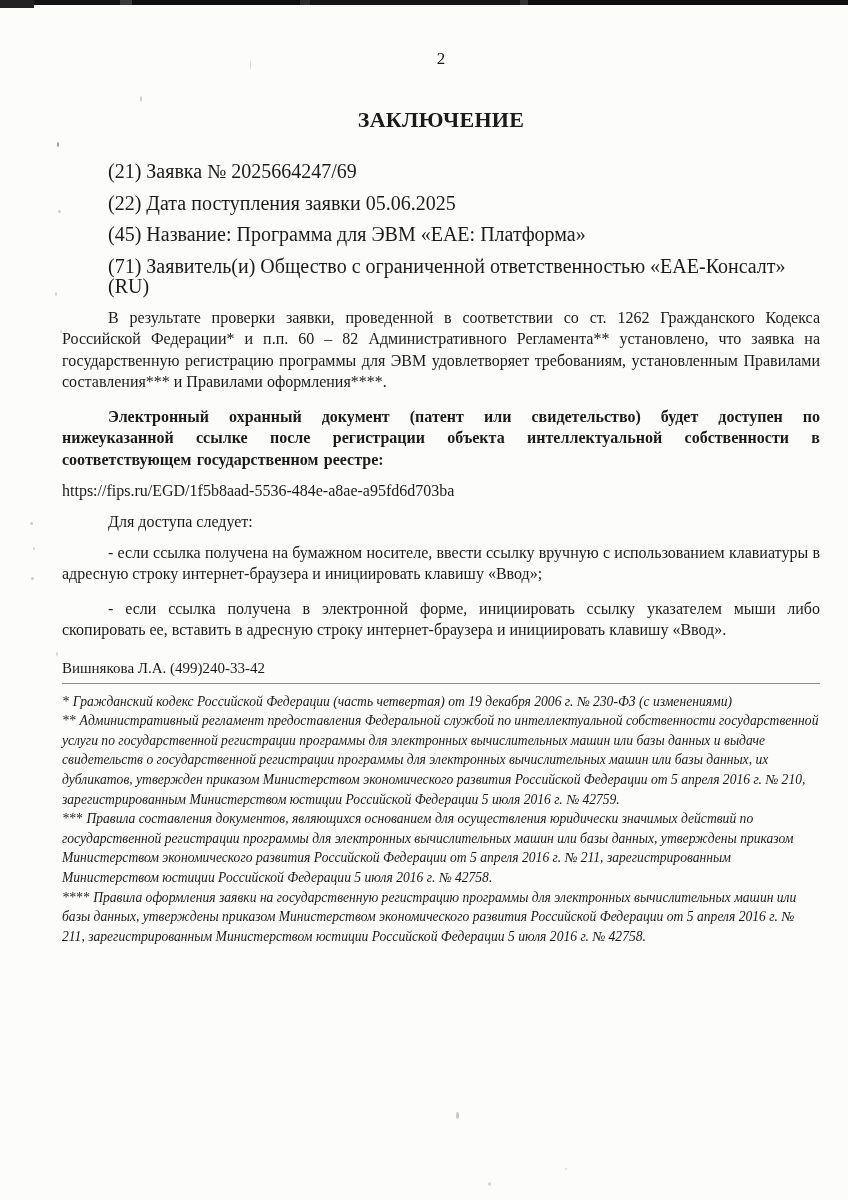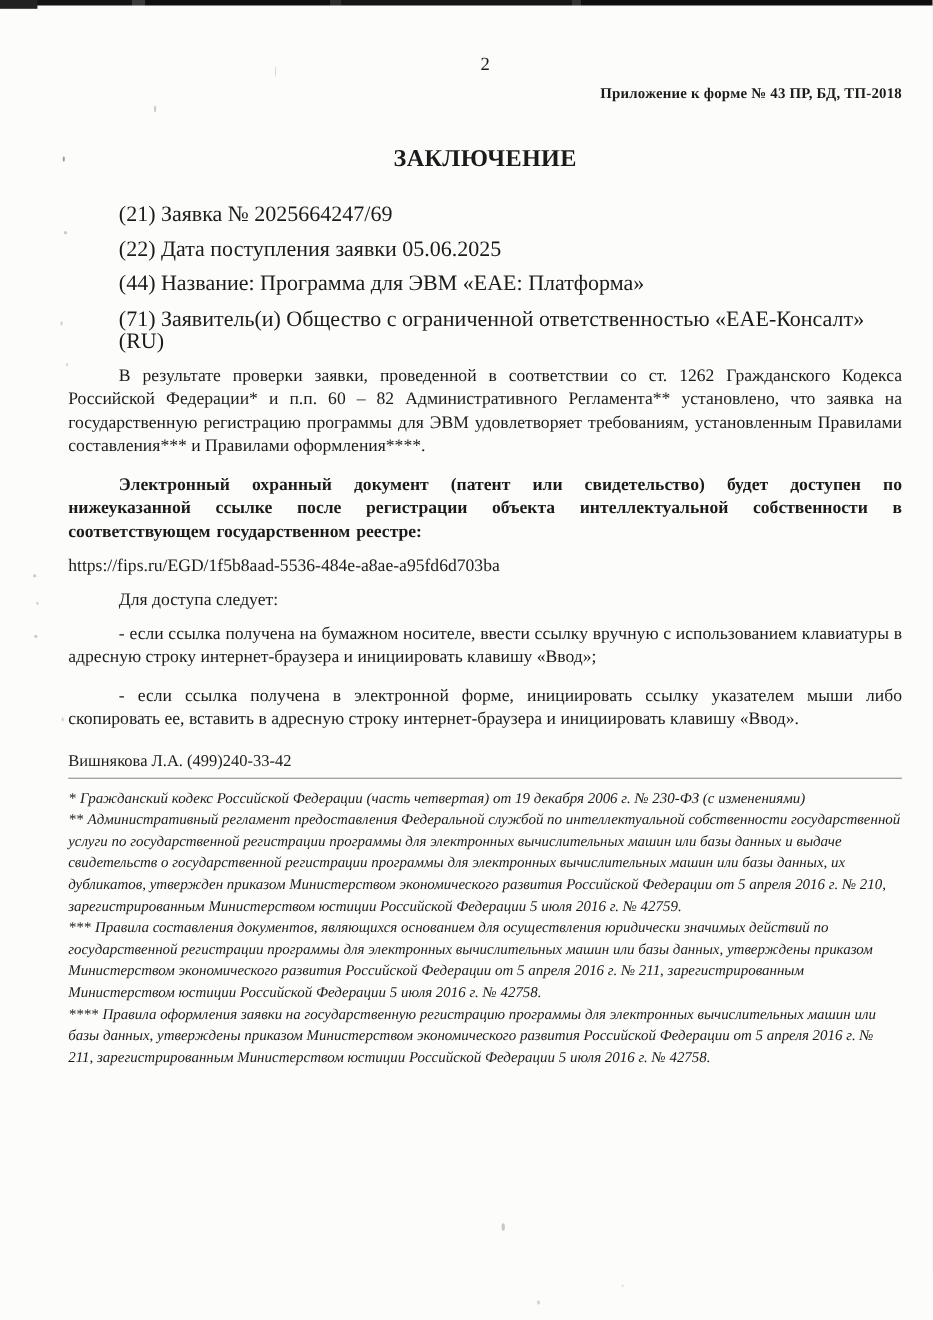--- a/index.html
+++ b/index.html
@@ -77,35 +77,34 @@
   <div class="speck" style="left:31px;top:577px;width:3px;height:3px;opacity:.5;"></div>
   <div class="speck" style="left:56px;top:652px;width:2px;height:4px;opacity:.4;"></div>
   <div class="speck" style="left:456px;top:1112px;width:3px;height:7px;opacity:.55;"></div>
   <div class="speck" style="left:488px;top:1182px;width:3px;height:4px;opacity:.4;"></div>
   <div class="speck" style="left:565px;top:1168px;width:2px;height:2px;opacity:.3;"></div>
 
   <div class="content">
 
     <div class="page-number">2</div>
 
-    <div class="form-ref">Приложение к форме № 43 ПР, БД, ТП-2018</div>
 
     <div class="title-block">
       <div class="title-line">ЗАКЛЮЧЕНИЕ</div>
     </div>
 
     <div class="fields">
       <div class="field">
         <span class="code">(21)</span><span>Заявка № 2025664247/69</span>
       </div>
       <div class="field">
         <span class="code">(22)</span><span>Дата поступления заявки 05.06.2025</span>
       </div>
       <div class="field">
-        <span class="code">(44)</span><span>Название: Программа для ЭВМ «ЕАЕ: Платформа»</span>
+        <span class="code">(45)</span><span>Название: Программа для ЭВМ «ЕАЕ: Платформа»</span>
       </div>
       <div class="field">
         <span class="code">(71)</span><span>Заявитель(и) Общество с ограниченной ответственностью «ЕАЕ-Консалт» (RU)</span>
       </div>
     </div>
 
     <p class="para first">В результате проверки заявки, проведенной в соответствии со ст. 1262 Гражданского Кодекса Российской Федерации* и п.п. 60 – 82 Административного Регламента** установлено, что заявка на государственную регистрацию программы для ЭВМ удовлетворяет требованиям, установленным Правилами составления*** и Правилами оформления****.</p>
 
     <p class="para bold">Электронный охранный документ (патент или свидетельство) будет доступен по нижеуказанной ссылке после регистрации объекта интеллектуальной собственности в соответствующем государственном реестре:</p>
 

